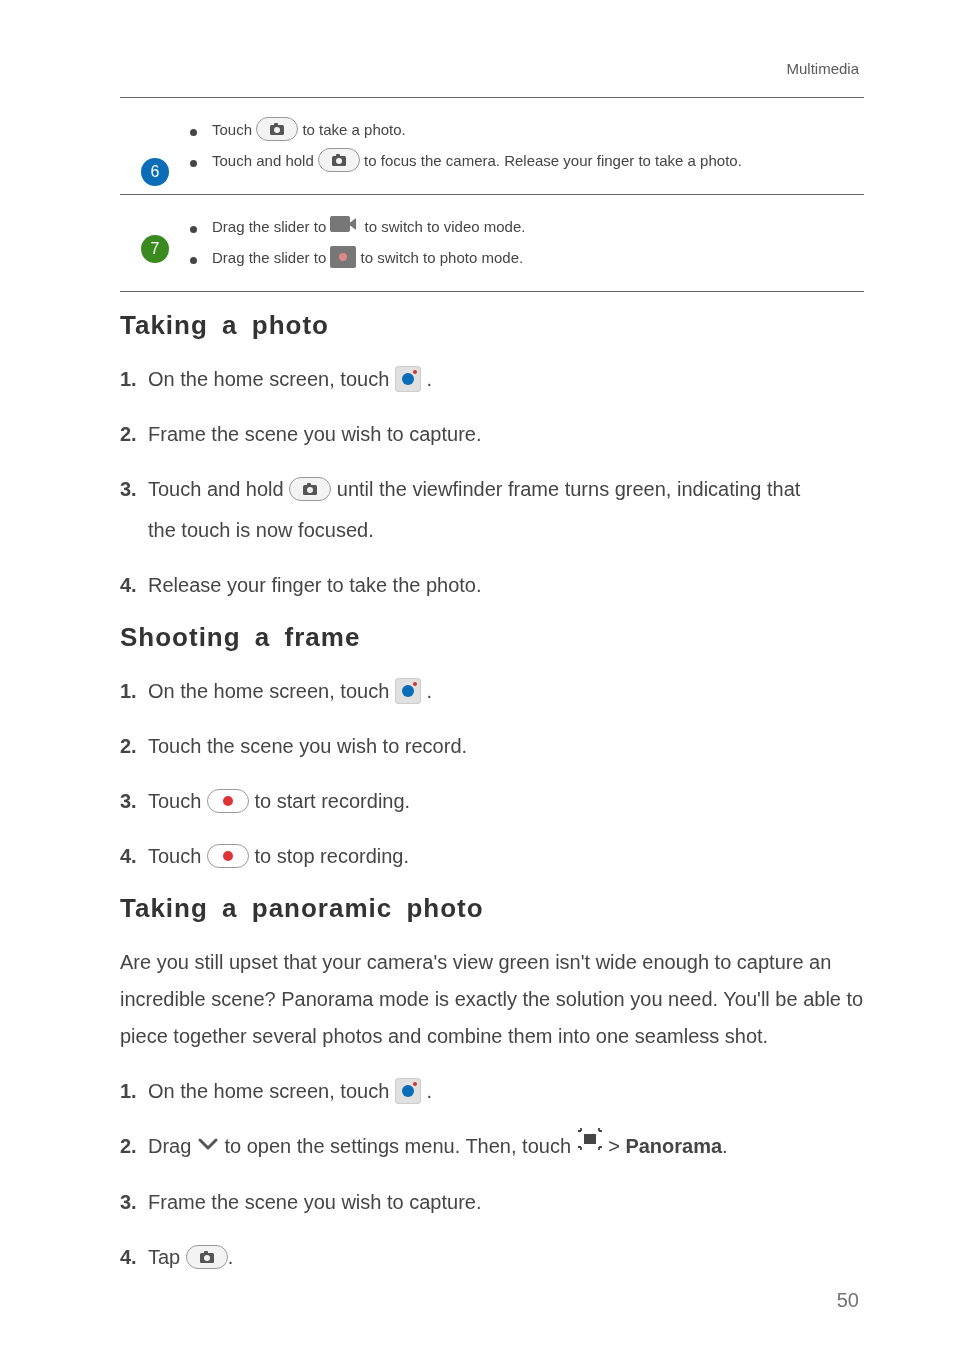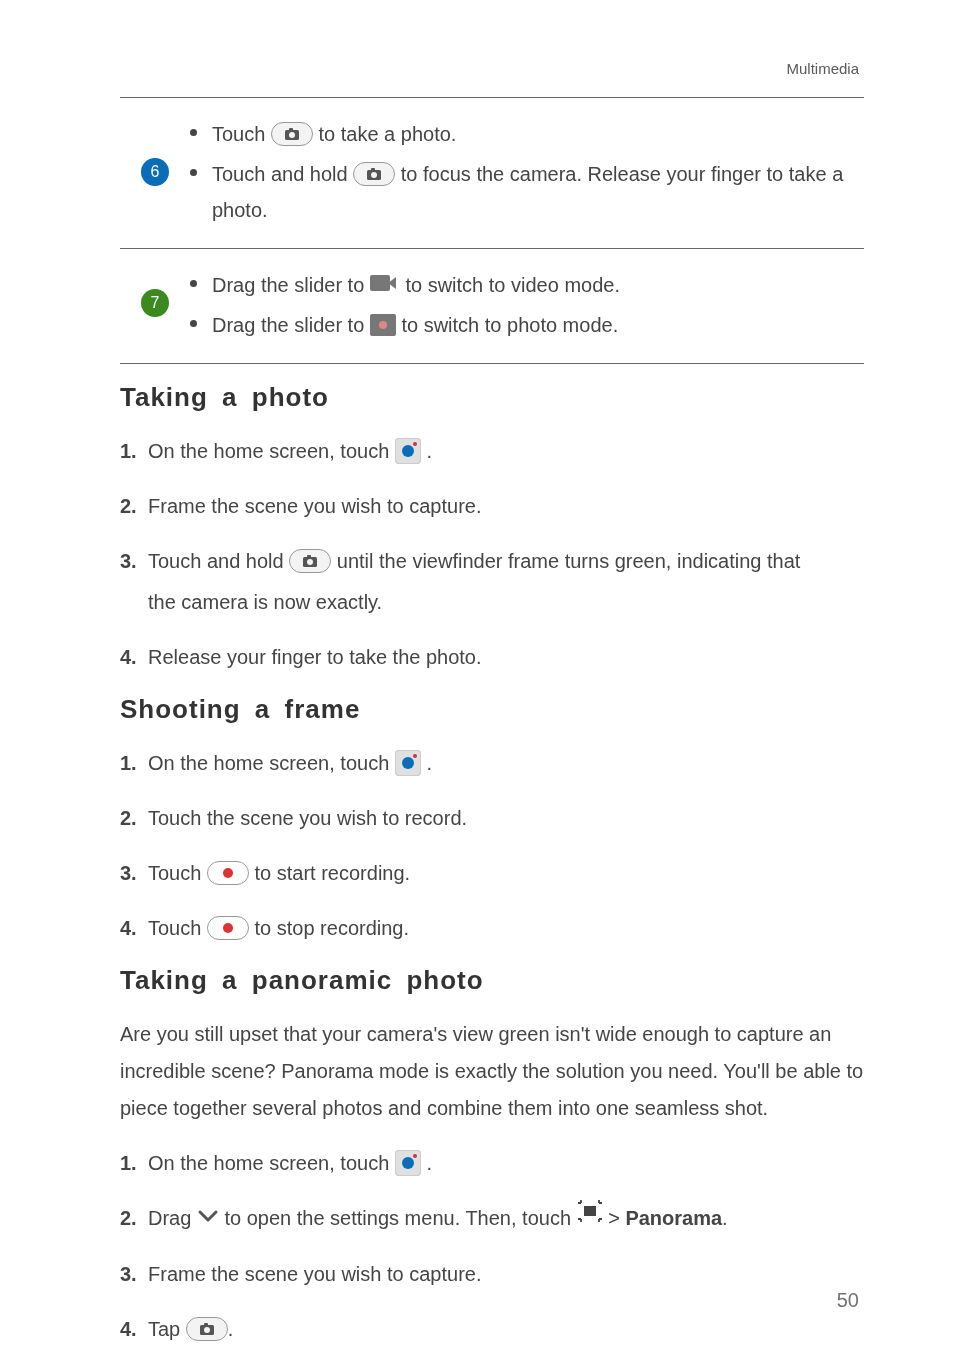--- a/index.html
+++ b/index.html
@@ -5,21 +5,21 @@
   * { box-sizing: border-box; margin: 0; padding: 0; }
   body { width: 954px; height: 1352px; background: #fff; font-family: Arial, Helvetica, sans-serif; color: #454545; position: relative; }
   .page { padding: 60px 90px 50px 120px; }
   .header-label { text-align: right; font-size: 15px; color: #5a5a5a; margin-bottom: 20px; padding-right: 5px; }
   .hr { border: none; border-top: 1px solid #666; margin: 0; }
   .section-table { width: 100%; }
   .row6, .row7 { display: flex; align-items: flex-start; }
   .numcol { width: 70px; display:flex; align-items:center; justify-content:center; flex-shrink:0; }
   .row6 .numcol { padding-top: 60px; }
   .row7 .numcol { padding-top: 40px; }
-  .contentcol { flex: 1; padding: 14px 0 16px 0; font-size: 20px; line-height: 1.8; color: #454545; }
+  .contentcol { flex: 1; padding: 14px 0 16px 0; font-size: 15px; line-height: 1.8; color: #454545; }
   .badge { display:inline-flex; width: 28px; height: 28px; border-radius: 50%; color:#fff; font-size:16px; align-items:center; justify-content:center; font-weight: normal; }
   .badge-blue { background:#0b6cb8; }
   .badge-green { background:#3a8a1f; }
   ul.bullets { list-style: none; padding: 0; }
   ul.bullets > li { position: relative; padding-left: 22px; margin: 4px 0; }
   ul.bullets > li::before { content: ""; position: absolute; left: 0; top: 13px; width: 7px; height: 7px; background: #454545; border-radius: 50%; }
   .pill-cam { display:inline-flex; width:42px; height:24px; border:1px solid #999; border-radius:12px; background:#f3f3f3; align-items:center; justify-content:center; vertical-align:middle; position:relative; top:-2px; }
   .cam-svg { width:16px;height:14px; }
   .pill-rec { display:inline-flex; width:42px; height:24px; border:1px solid #999; border-radius:12px; background:#fff; align-items:center; justify-content:center; vertical-align:middle; position:relative; top:-2px; }
   .rec-dot { width:10px; height:10px; background:#d33; border-radius:50%; }
@@ -131,21 +131,21 @@
     <li><span class="num">3.</span>
       <span>Touch and hold </span>
       <span class="pill-cam">
           <svg class="cam-svg" viewBox="0 0 16 14">
             <rect x="1" y="3" width="14" height="10" rx="1.5" fill="#555"></rect>
             <rect x="5" y="1" width="4" height="3" rx="1" fill="#555"></rect>
             <circle cx="8" cy="8" r="3" fill="#f3f3f3"></circle>
           </svg>
         </span>
       <span>until the viewfinder frame turns green, indicating that </span>
-      <span class="subindent">the camera is now exactly.</span>
+      <span class="subindent">the touch is now focused.</span>
     </li>
     <li><span class="num">4.</span>
       <span>Release your finger to take the photo.</span>
     </li>
   </ol>
 
   <h2 class="section">Shooting a frame</h2>
   <ol class="steps">
     <li><span class="num">1.</span>
       <span>On the home screen, touch </span>

